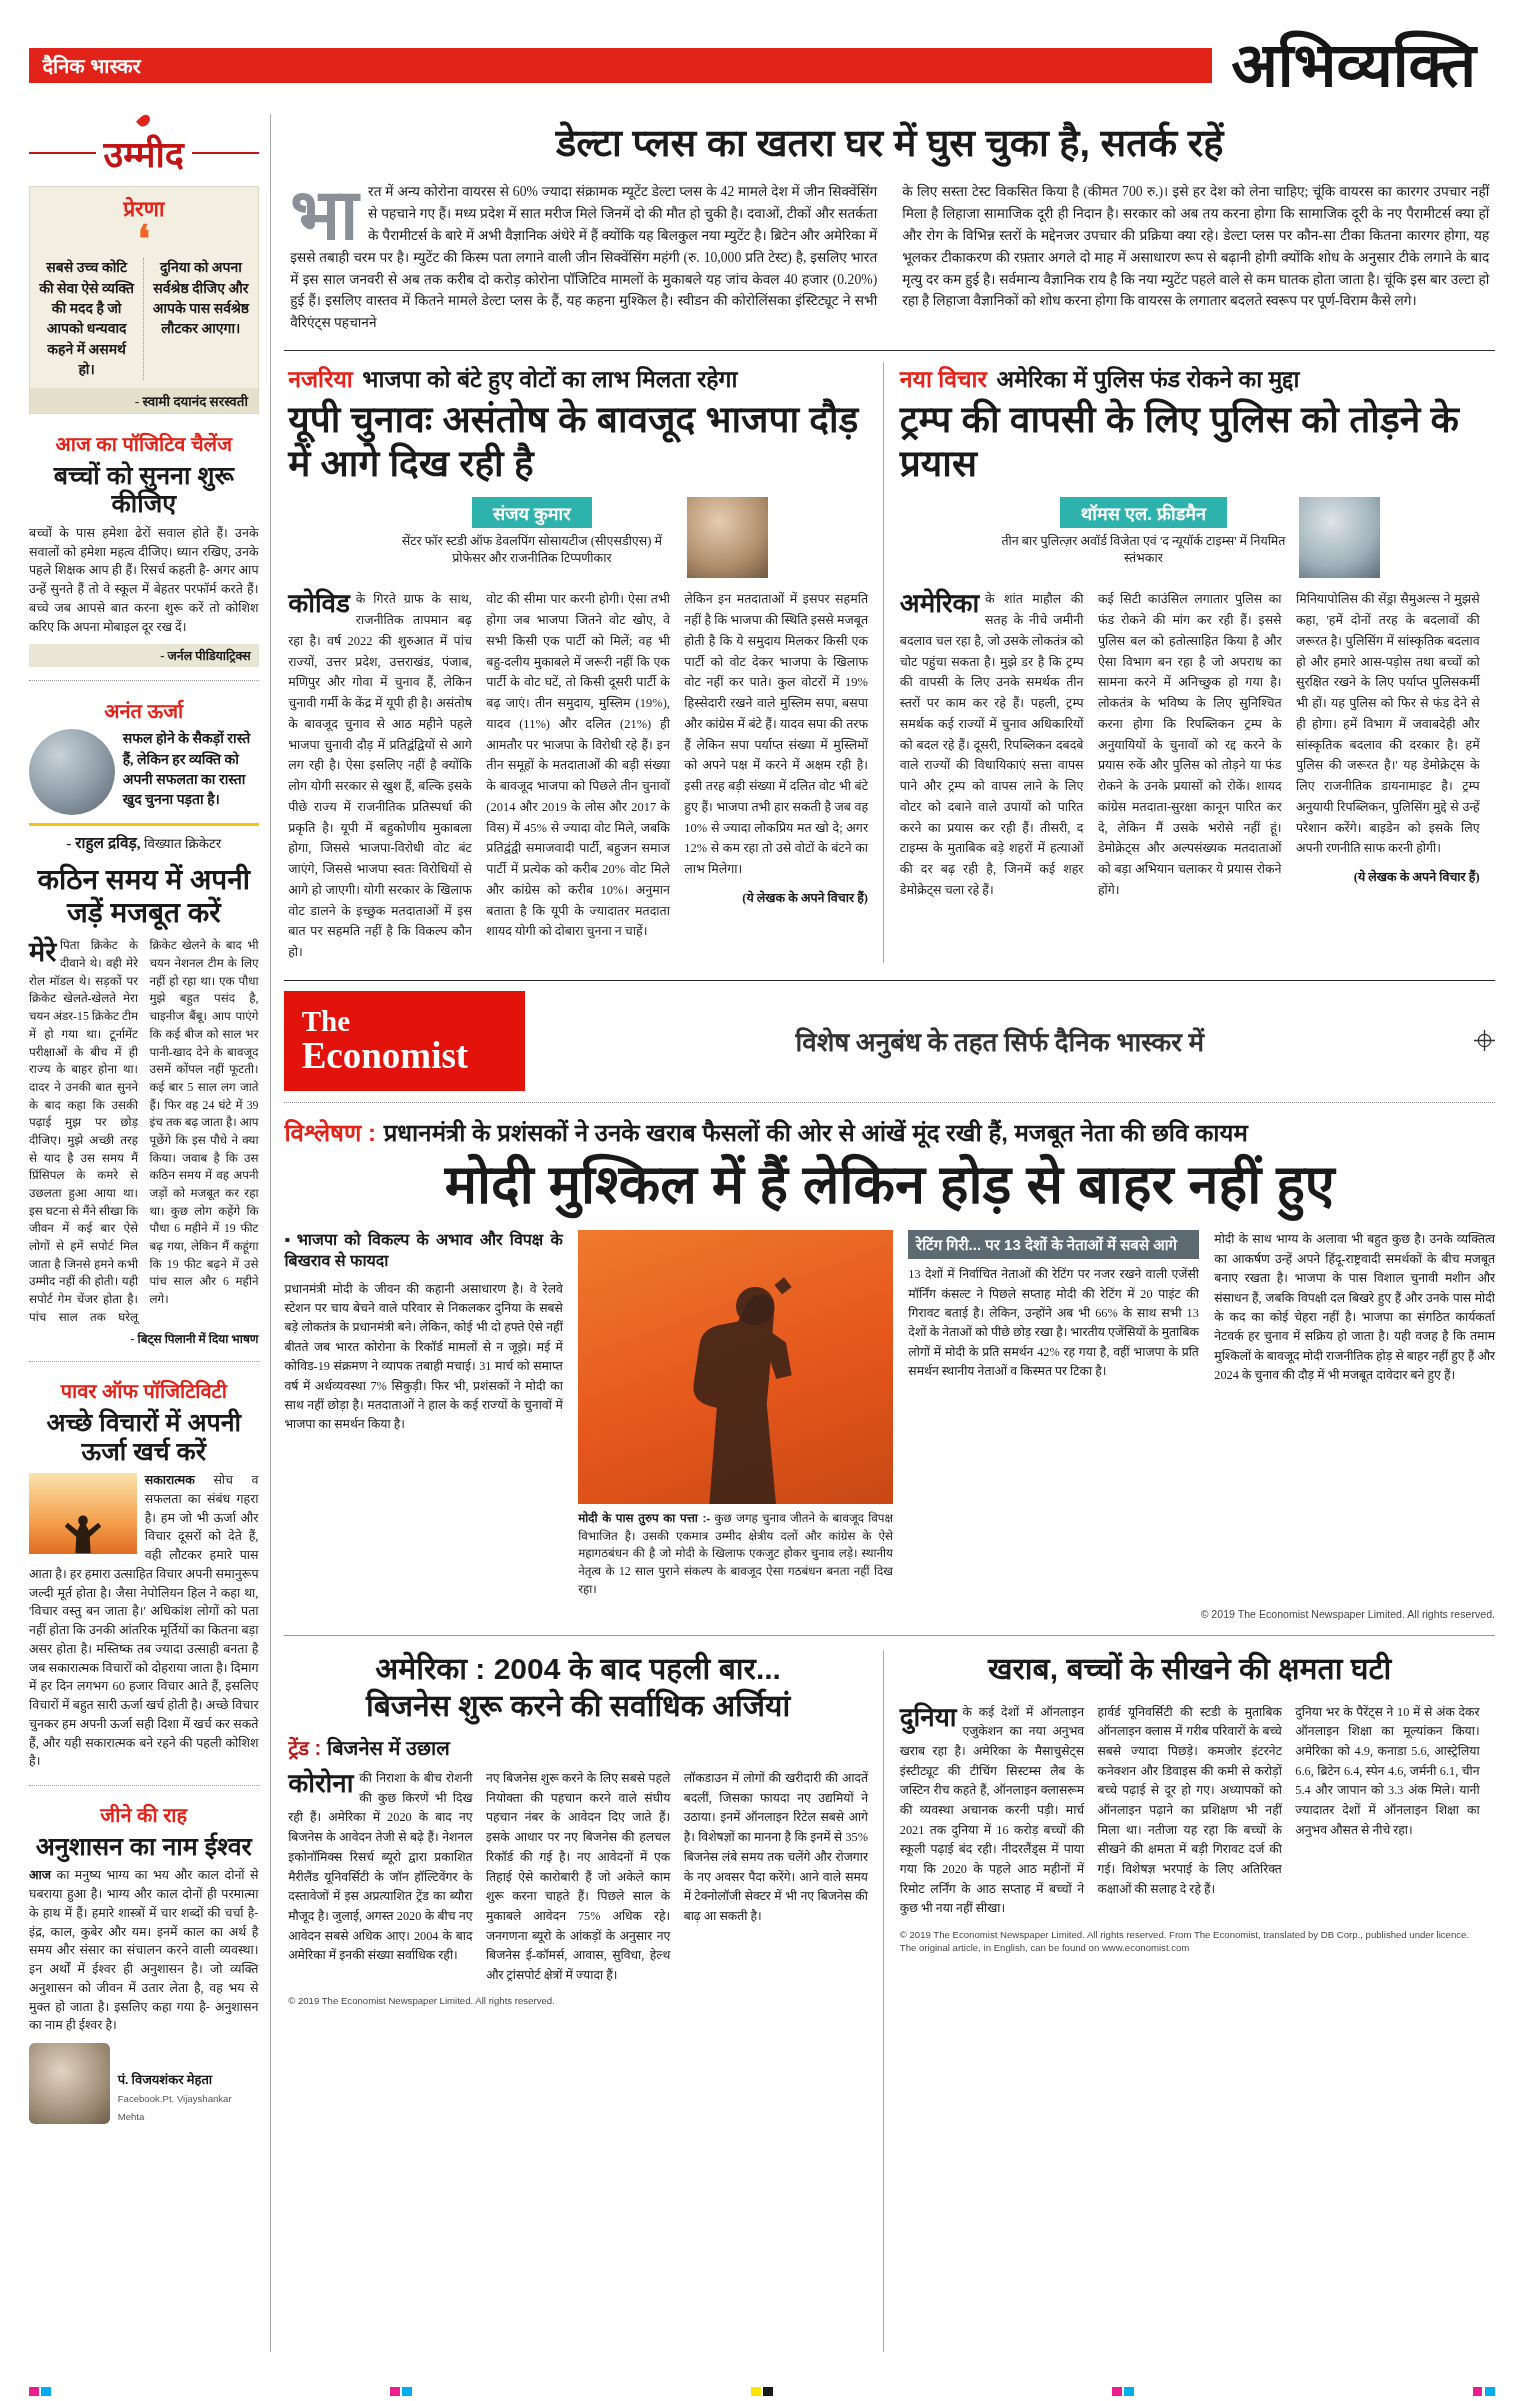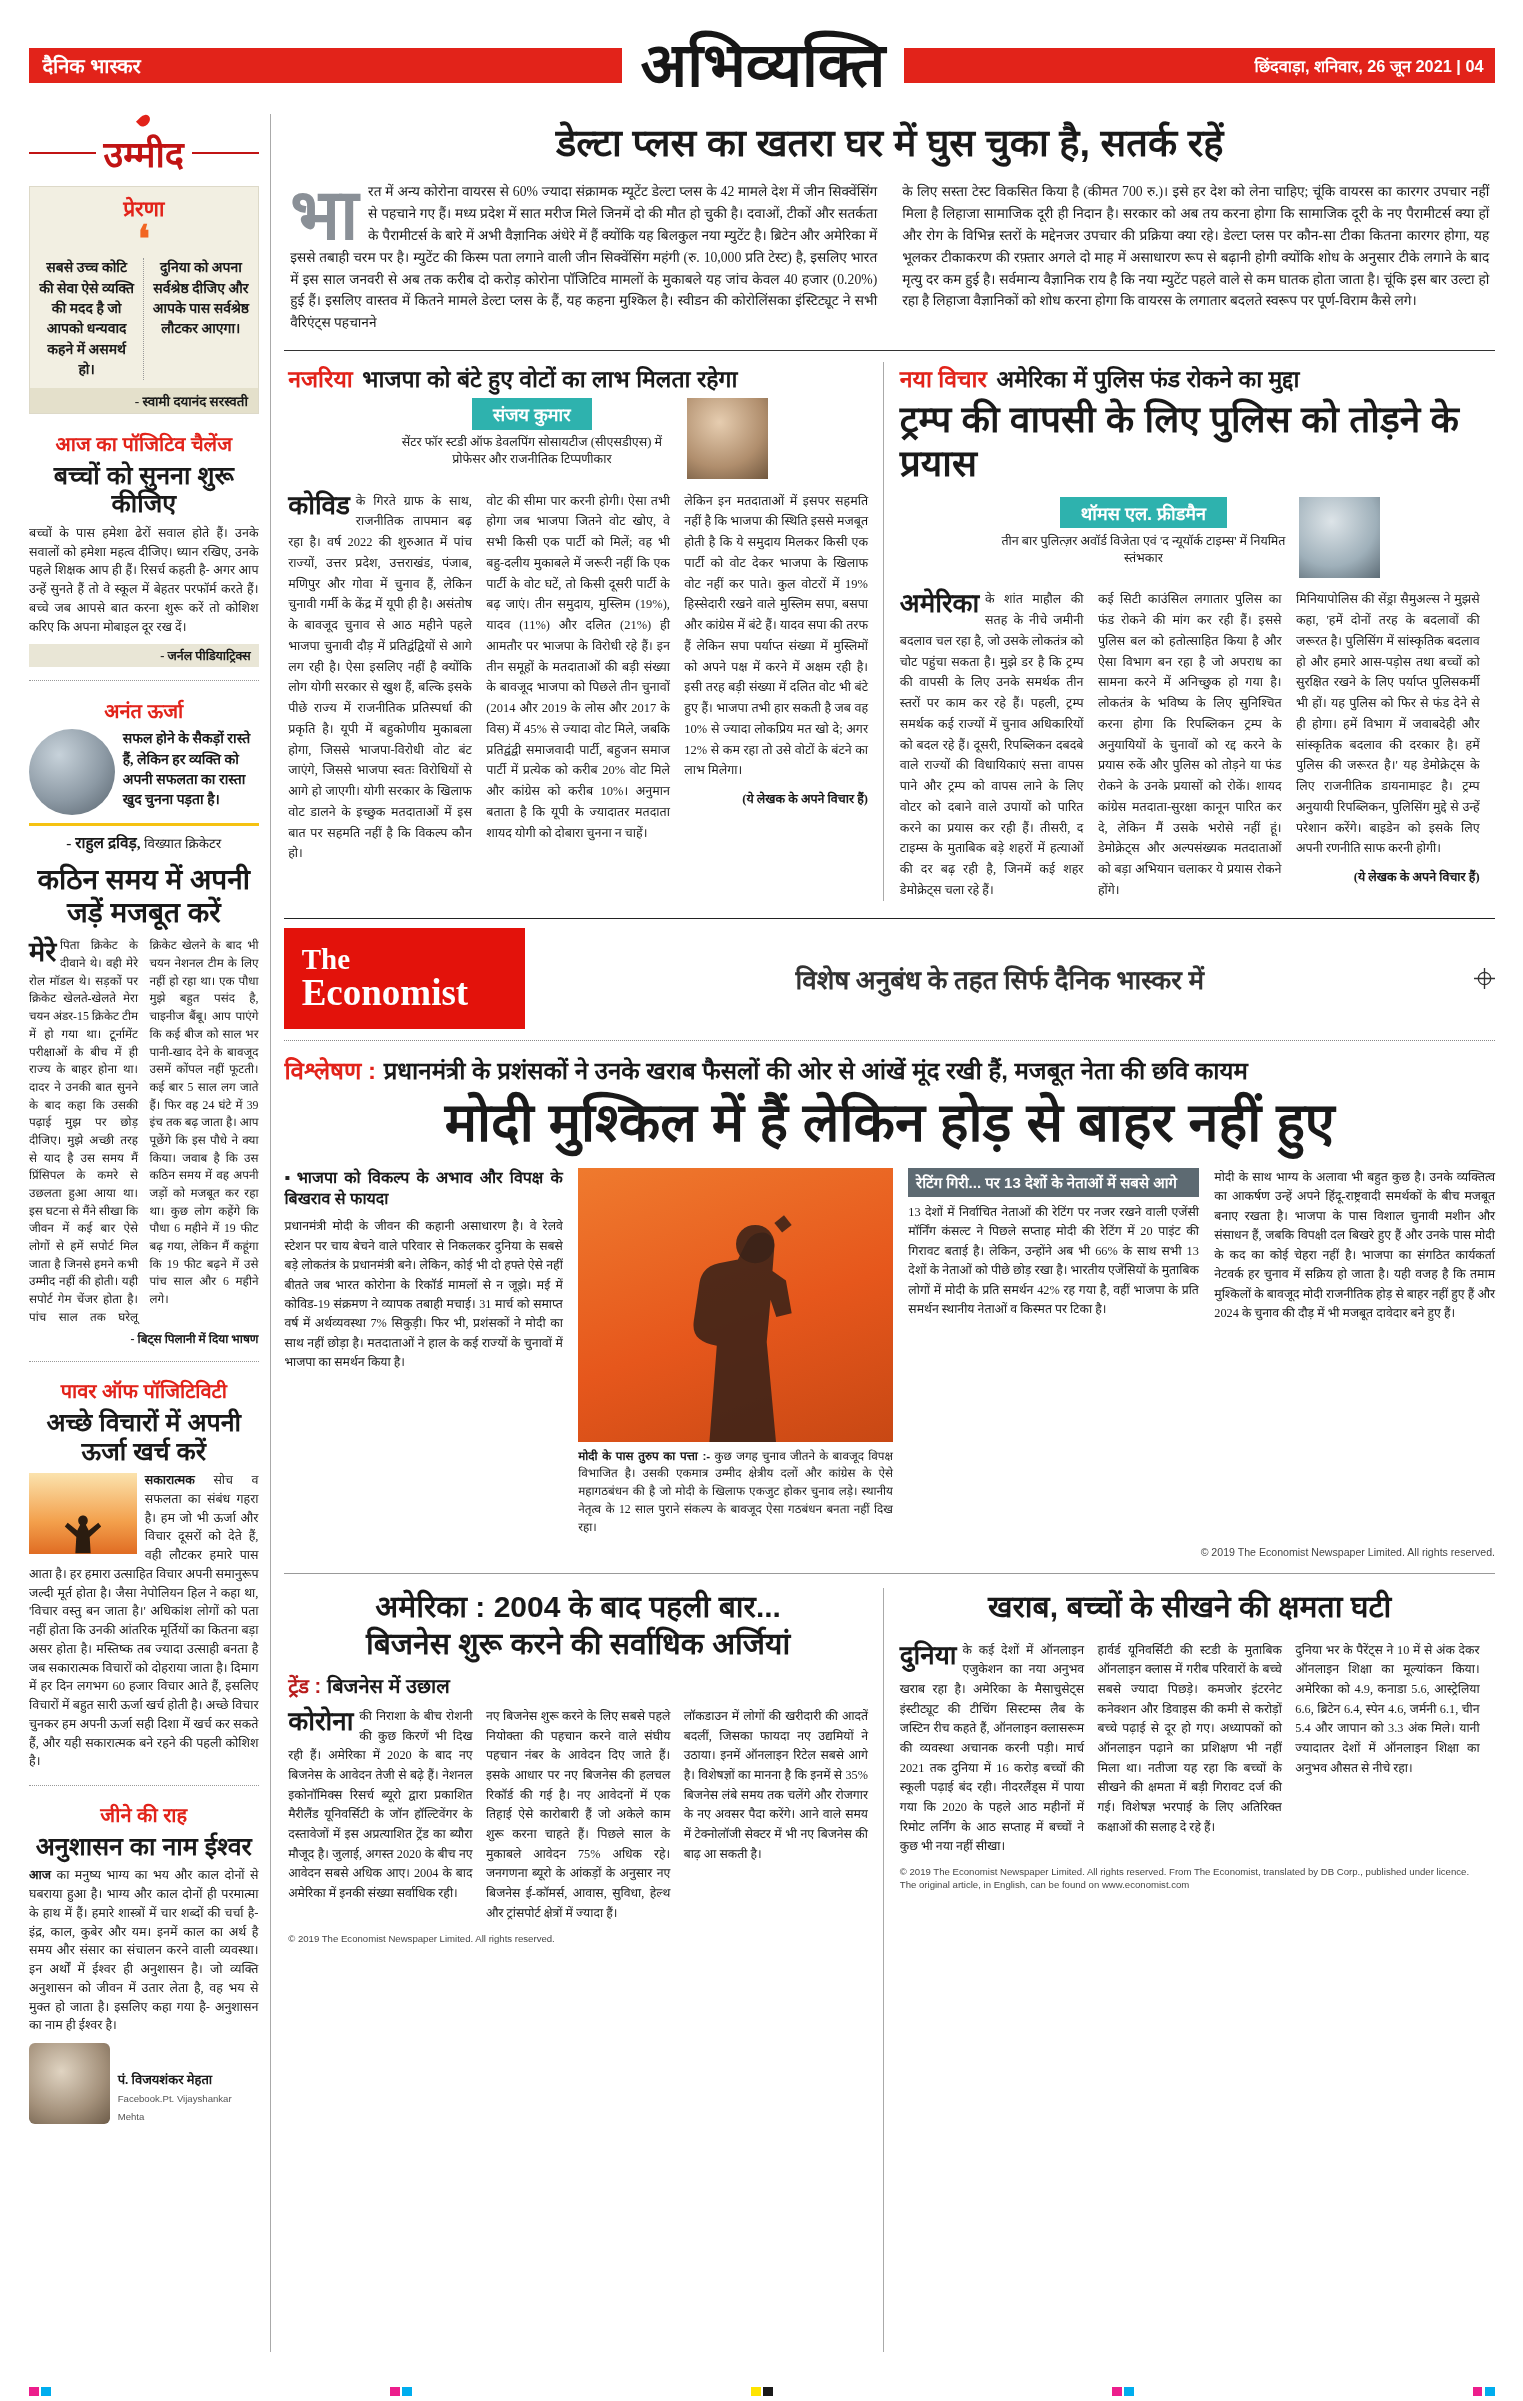--- a/index.html
+++ b/index.html
@@ -121,23 +121,20 @@
 </head>
 <body>
 
 <div class="page">
 
   <header class="topbar">
     <div class="brandbar">
       <span>दैनिक भास्कर</span>
     </div>
     <h1 class="masthead">अभिव्यक्ति</h1>
-    <div class="datebar">
-      <span>छिंदवाड़ा, शनिवार, 26 जून 2021 | 04</span>
-    </div>
   </header>
 
   <div class="content">
 
     <aside class="sidebar">
       <div class="ornament"></div>
       <div class="ummeed">
         <span class="line"></span>
         <span class="word">उम्मीद</span>
         <span class="line"></span>
@@ -229,20 +226,21 @@
       </section>
 
       <hr class="rule">
 
       <section class="opeds">
 
         <article class="oped">
           <div class="kicker">
             <span class="red">नजरिया</span><span>भाजपा को बंटे हुए वोटों का लाभ मिलता रहेगा</span>
           </div>
+          <h3>यूपी चुनावः असंतोष के बावजूद भाजपा दौड़ में आगे दिख रही है</h3>
           <div class="byline">
             <div class="byline-text">
               <span class="namebox">संजय कुमार</span>
               <div class="authordesc">सेंटर फॉर स्टडी ऑफ डेवलपिंग सोसायटीज (सीएसडीएस) में प्रोफेसर और राजनीतिक टिप्पणीकार</div>
             </div>
             <div class="byline-photo"></div>
           </div>
           <div class="obody">
             <div class="ocol">
               <span class="leadword">कोविड</span><span>के गिरते ग्राफ के साथ, राजनीतिक तापमान बढ़ रहा है। वर्ष 2022 की शुरुआत में पांच राज्यों, उत्तर प्रदेश, उत्तराखंड, पंजाब, मणिपुर और गोवा में चुनाव हैं, लेकिन चुनावी गर्मी के केंद्र में यूपी ही है। असंतोष के बावजूद चुनाव से आठ महीने पहले भाजपा चुनावी दौड़ में प्रतिद्वंद्वियों से आगे लग रही है। ऐसा इसलिए नहीं है क्योंकि लोग योगी सरकार से खुश हैं, बल्कि इसके पीछे राज्य में राजनीतिक प्रतिस्पर्धा की प्रकृति है। यूपी में बहुकोणीय मुकाबला होगा, जिससे भाजपा-विरोधी वोट बंट जाएंगे, जिससे भाजपा स्वतः विरोधियों से आगे हो जाएगी। योगी सरकार के खिलाफ वोट डालने के इच्छुक मतदाताओं में इस बात पर सहमति नहीं है कि विकल्प कौन हो।</span>

